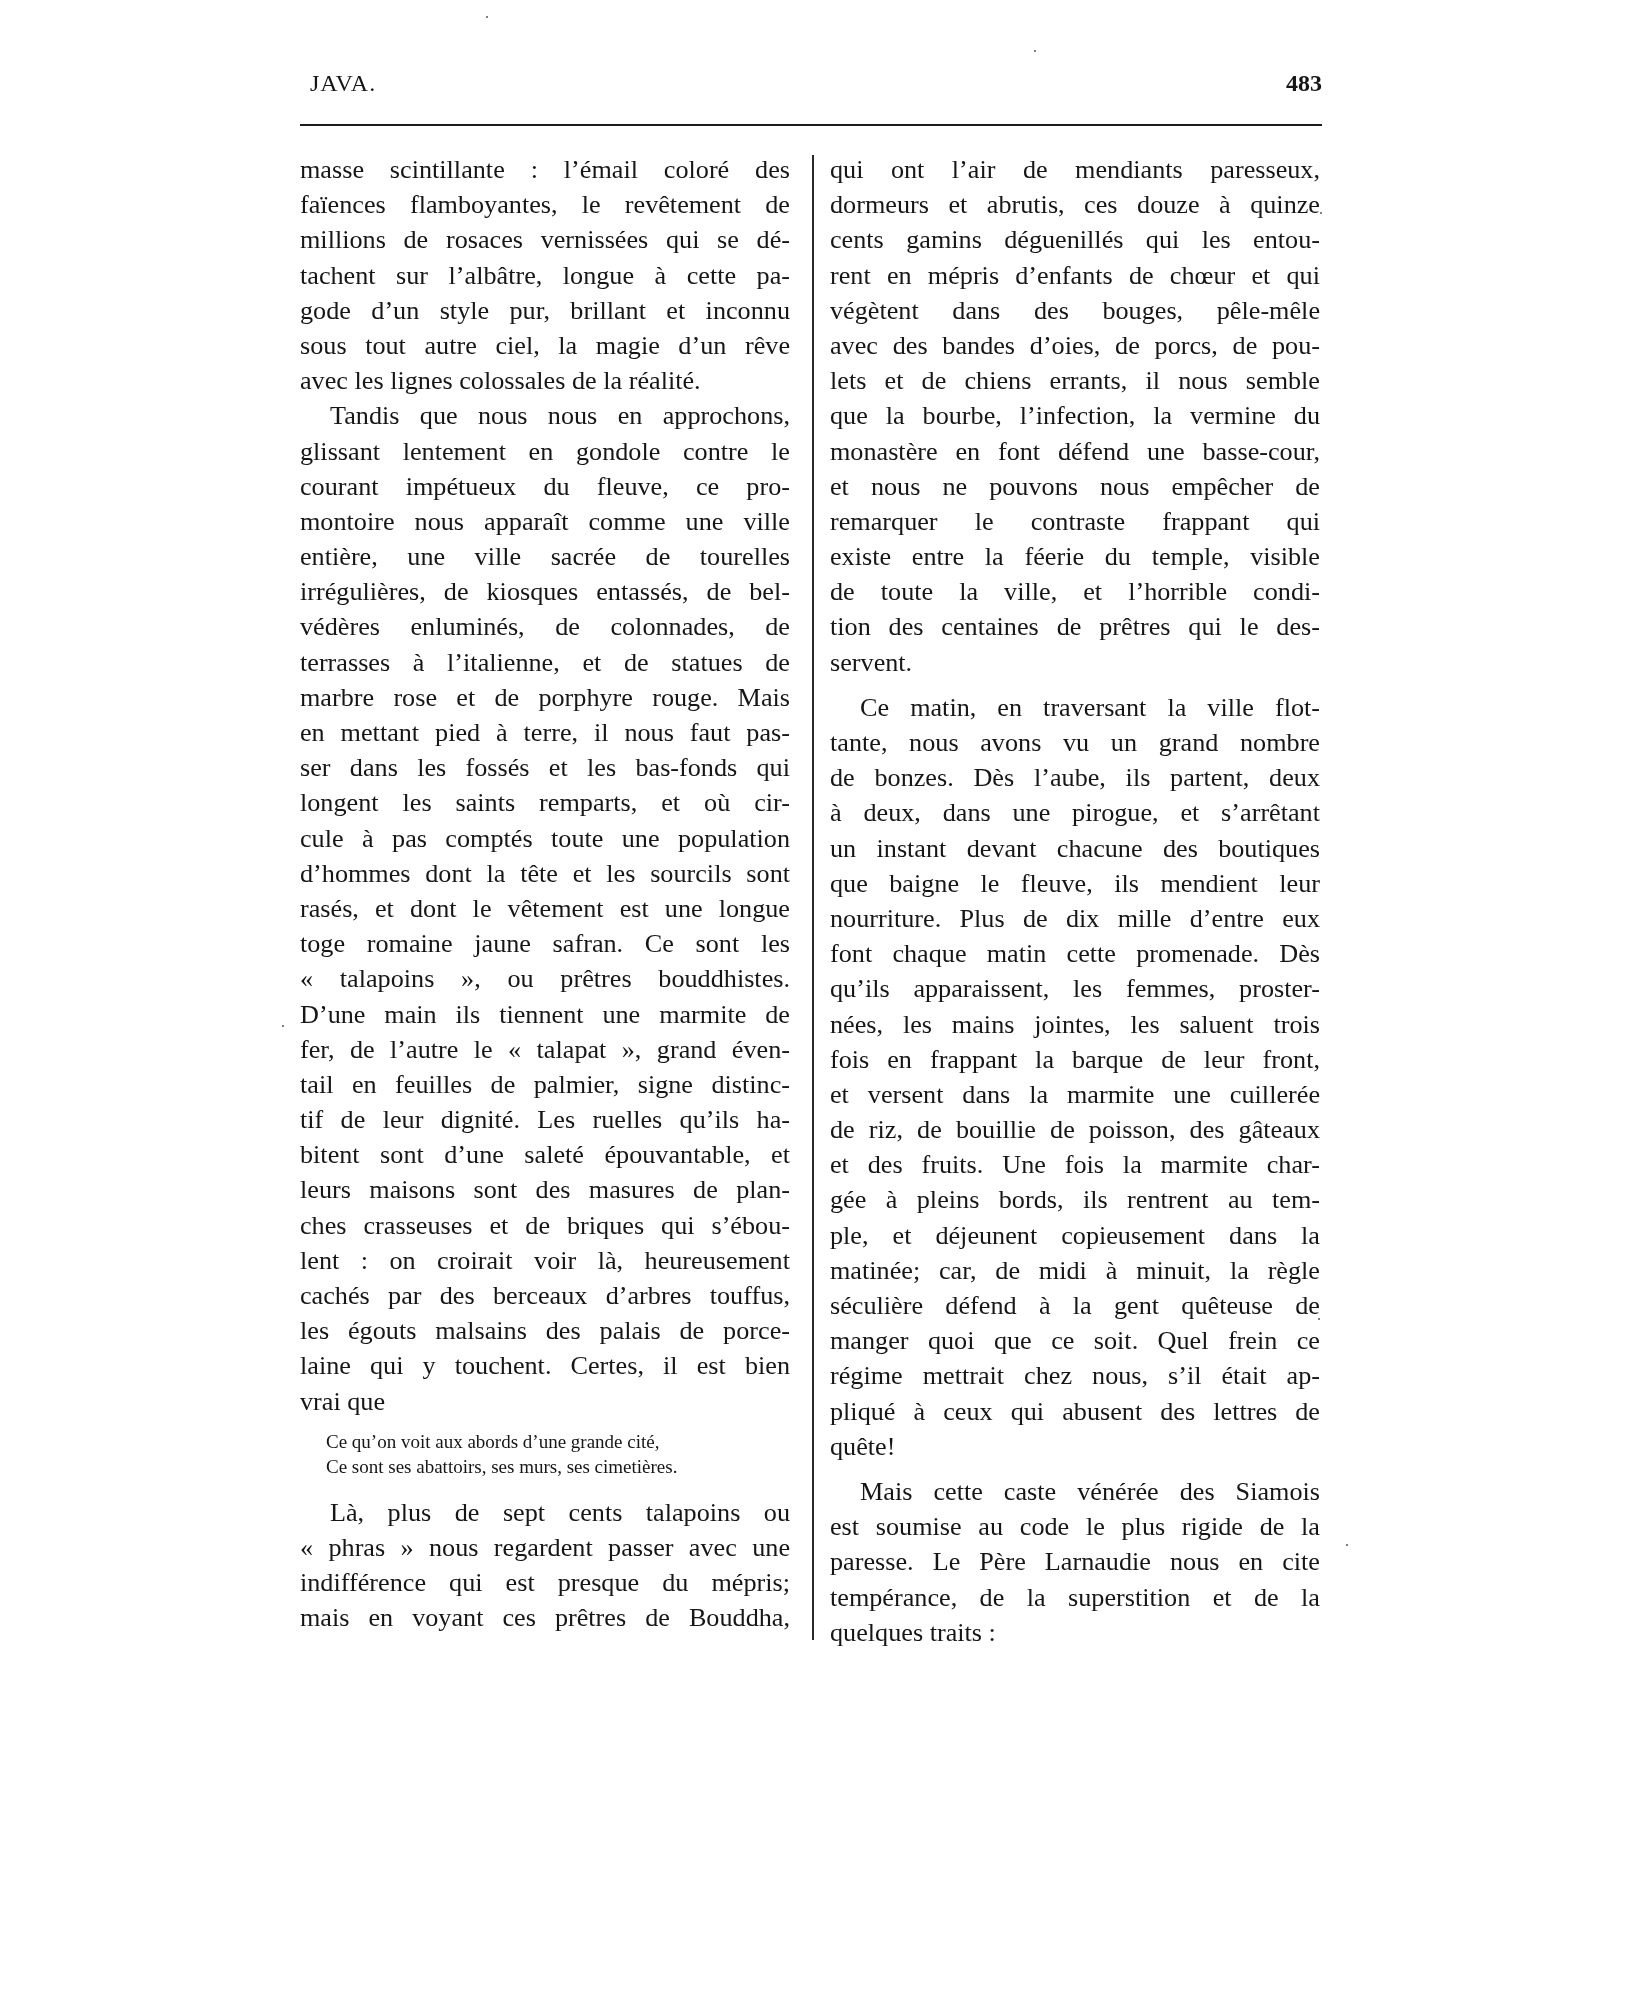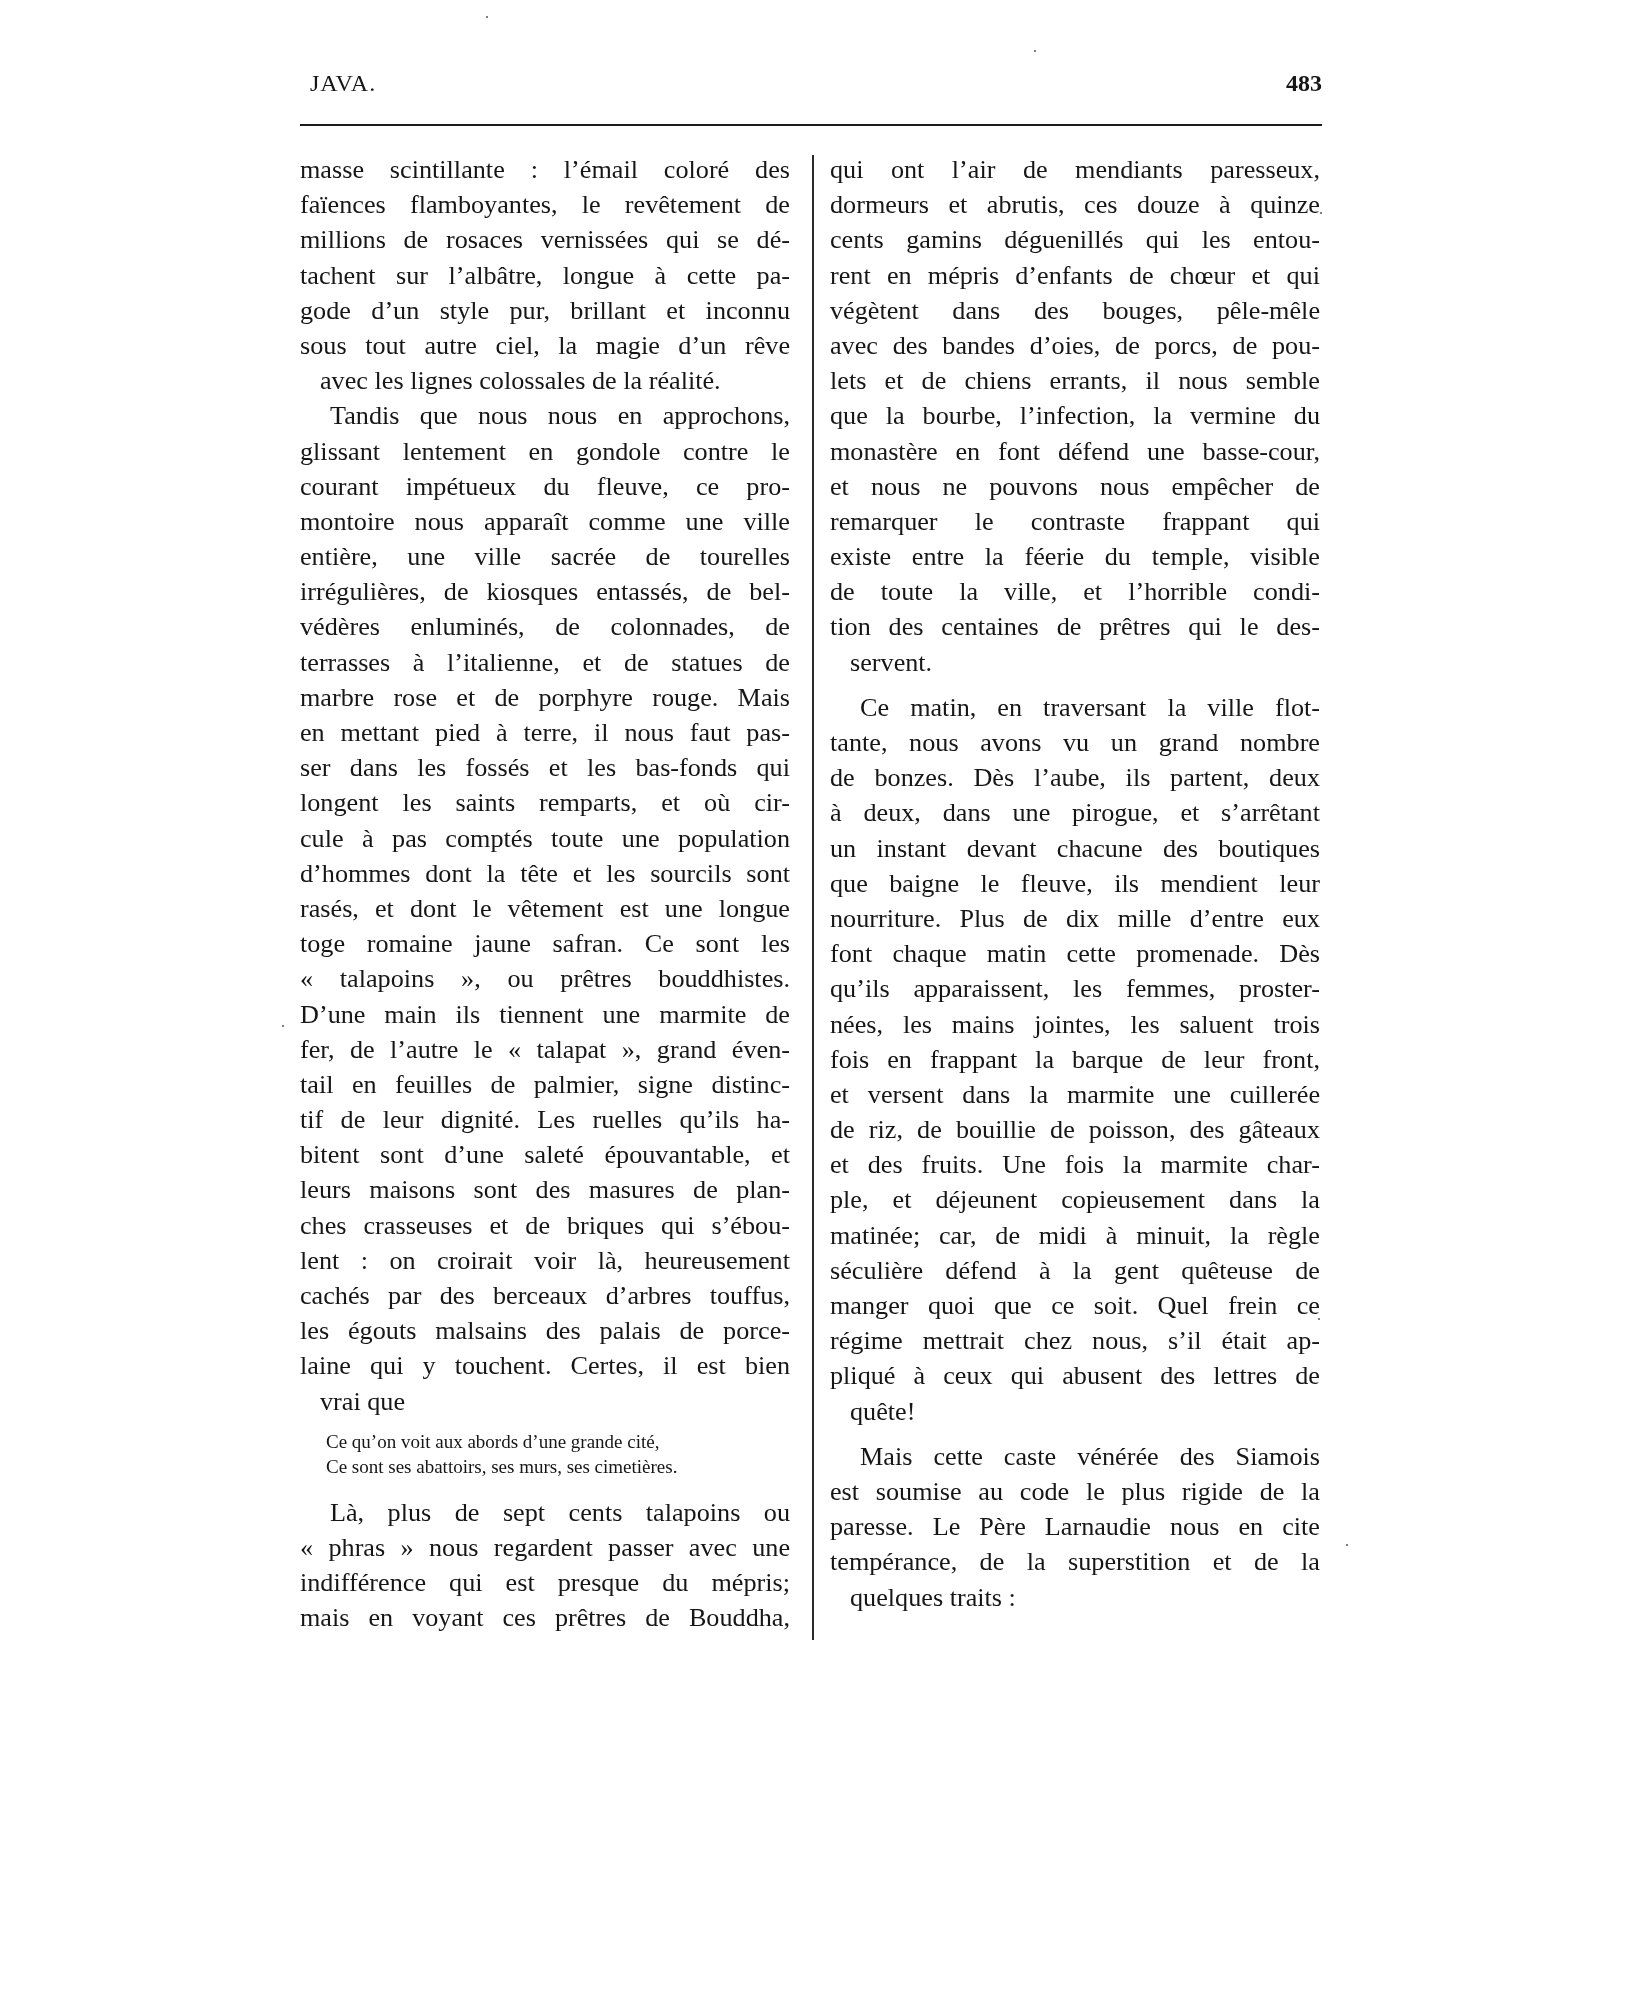--- a/index.html
+++ b/index.html
@@ -73,21 +73,20 @@
     }
     .line {
       display: block;
       text-align: justify;
       text-align-last: justify;
       white-space: nowrap;
       height: 35.2px;
     }
     .line.last {
       text-align-last: left;
-      margin-left: 20px;
     }
     .line.indent {
       padding-left: 30px;
     }
     .verse {
       margin-top: 10px;
       margin-bottom: 16px;
       padding-left: 26px;
       font-size: 19px;
       line-height: 25px;
@@ -198,20 +197,21 @@
       <span class="line">un instant devant chacune des boutiques</span>
       <span class="line">que baigne le fleuve, ils mendient leur</span>
       <span class="line">nourriture. Plus de dix mille d’entre eux</span>
       <span class="line">font chaque matin cette promenade. Dès</span>
       <span class="line">qu’ils apparaissent, les femmes, proster-</span>
       <span class="line">nées, les mains jointes, les saluent trois</span>
       <span class="line">fois en frappant la barque de leur front,</span>
       <span class="line">et versent dans la marmite une cuillerée</span>
       <span class="line">de riz, de bouillie de poisson, des gâteaux</span>
       <span class="line">et des fruits. Une fois la marmite char-</span>
+      <span class="line">gée à pleins bords, ils rentrent au tem-</span>
       <span class="line">ple, et déjeunent copieusement dans la</span>
       <span class="line">matinée; car, de midi à minuit, la règle</span>
       <span class="line">séculière défend à la gent quêteuse de</span>
       <span class="line">manger quoi que ce soit. Quel frein ce</span>
       <span class="line">régime mettrait chez nous, s’il était ap-</span>
       <span class="line">pliqué à ceux qui abusent des lettres de</span>
       <span class="line last">quête!</span>
     </div>
   <div class="para-gap"></div>
   <div>

